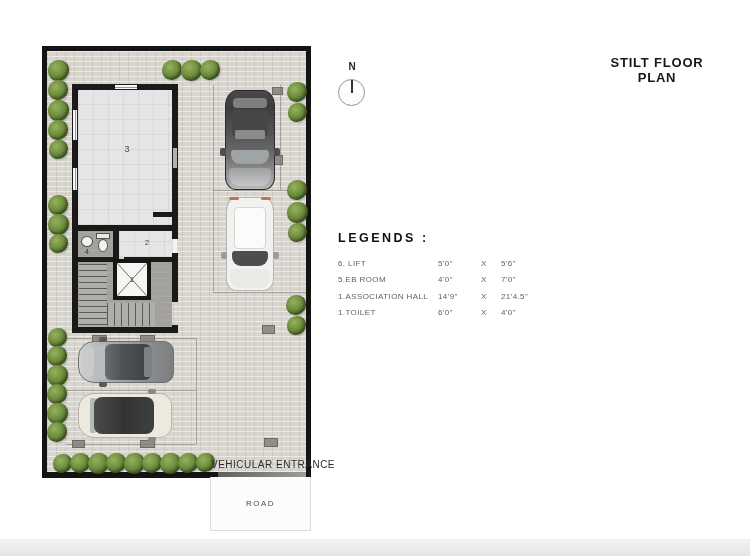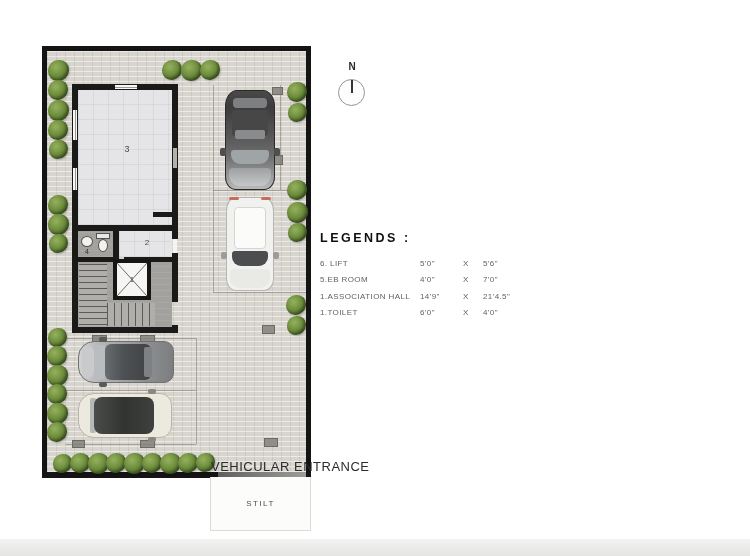--- a/index.html
+++ b/index.html
@@ -50,34 +50,34 @@
   .small-cap-label{position:absolute;z-index:5;color:#2b2b2b;}
   .title{position:absolute;left:592px;top:55px;width:130px;text-align:center;z-index:5;
          font-size:13px;font-weight:bold;letter-spacing:.8px;color:#171717;}
 
   .north-n{position:absolute;left:344px;top:61px;width:16px;text-align:center;
            font-size:10px;font-weight:bold;color:#2a2a2a;z-index:5;}
   .north-circle{position:absolute;left:338px;top:79px;width:27px;height:27px;border-radius:50%;
                 border:1.5px solid #949494;background:#fdfdfd;box-sizing:border-box;z-index:4;}
   .north-needle{position:absolute;left:351px;top:80px;width:2px;height:13px;background:#333;z-index:5;}
 
-  .legend{position:absolute;left:320px;top:231px;width:235px;z-index:5;}
+  .legend{position:absolute;left:338px;top:231px;width:235px;z-index:5;}
   .legend-heading{font-size:12.5px;font-weight:bold;letter-spacing:2.5px;color:#101010;margin-bottom:10px;}
   .legend-rows{display:grid;grid-template-columns:100px 43px 20px 60px;grid-auto-rows:16.5px;
                align-items:center;font-size:8px;letter-spacing:.4px;color:#616161;}
 
   .road-box{position:absolute;left:210px;top:477px;width:101px;height:54px;box-sizing:border-box;
             background:#fcfcfb;border:1px solid #dddbd8;border-top:none;z-index:2;
             display:flex;align-items:center;justify-content:center;}
   .road-label{font-size:8px;letter-spacing:1.5px;color:#4e4e4e;}
   .threshold{position:absolute;left:218px;top:472px;width:88px;height:5px;z-index:2;
              background:linear-gradient(90deg,#434341,#8b8b87);opacity:.85;}
   .bottom-band{position:absolute;left:0;top:539px;width:750px;height:17px;
                background:linear-gradient(180deg,#f3f3f2,#e4e4e3);}
-  .ve-label{left:211px;top:459px;font-size:13px;letter-spacing:.5px;white-space:nowrap;}
+  .ve-label{left:211px;top:459px;font-size:10px;letter-spacing:.5px;white-space:nowrap;}
 </style>
 </head>
 <body>
 
 <div class="stage">
 
   <div class="abs paving" style="left:47px;top:51px;width:259px;height:421px;"></div>
   <div class="abs border-bar" style="left:42px;top:46px;width:269px;height:5px;"></div>
   <div class="abs border-bar" style="left:42px;top:46px;width:5px;height:432px;"></div>
   <div class="abs border-bar" style="left:306px;top:46px;width:5px;height:432px;"></div>
@@ -144,20 +144,21 @@
     <div style="left:16px;top:4px;width:60px;height:37px;border-radius:8px;
          background:linear-gradient(90deg,#4a4c4a,#323432 50%,#3e403e);"></div>
     <div style="left:70px;top:-4px;width:8px;height:5px;border-radius:2px;background:#8a8884;"></div>
     <div style="left:70px;top:44px;width:8px;height:5px;border-radius:2px;background:#8a8884;"></div>
   </div>
 
   <div class="north-n">N</div>
   <div class="north-circle"></div>
   <div class="north-needle"></div>
 
+  <div class="title">STILT FLOOR PLAN</div>
 
   <div class="legend">
     <div class="legend-heading">LEGENDS :</div>
     <div class="legend-rows" id="legend-rows">
         <div>6. LIFT</div>
         <div>5'0"</div>
         <div>X</div>
         <div>5'6"</div>
         <div>5.EB ROOM</div>
         <div>4'0"</div>
@@ -169,21 +170,21 @@
         <div>21'4.5"</div>
         <div>1.TOILET</div>
         <div>6'0"</div>
         <div>X</div>
         <div>4'0"</div>
       </div>
   </div>
 
   <div class="small-cap-label ve-label">VEHICULAR ENTRANCE</div>
   <div class="road-box">
-    <div class="road-label">STILT</div>
+    <div class="road-label">ROAD</div>
   </div>
 
   <div class="bottom-band"></div>
 <div class="tile-floor" style="left: 78px; top: 90px; width: 94px; height: 135px;"></div>
     <div class="tile-floor" style="left: 119px; top: 231px; width: 53px; height: 26px;"></div>
     <div class="dark-floor" style="left: 78px; top: 231px; width: 35px; height: 26px;"></div>
     <div class="dark-floor" style="left: 78px; top: 262px; width: 94px; height: 65px;"></div>
     <div class="wall" style="left: 72px; top: 84px; width: 106px; height: 6px;"></div>
     <div class="wall" style="left: 72px; top: 84px; width: 6px; height: 147px;"></div>
     <div class="wall" style="left: 172px; top: 84px; width: 6px; height: 149px;"></div>

